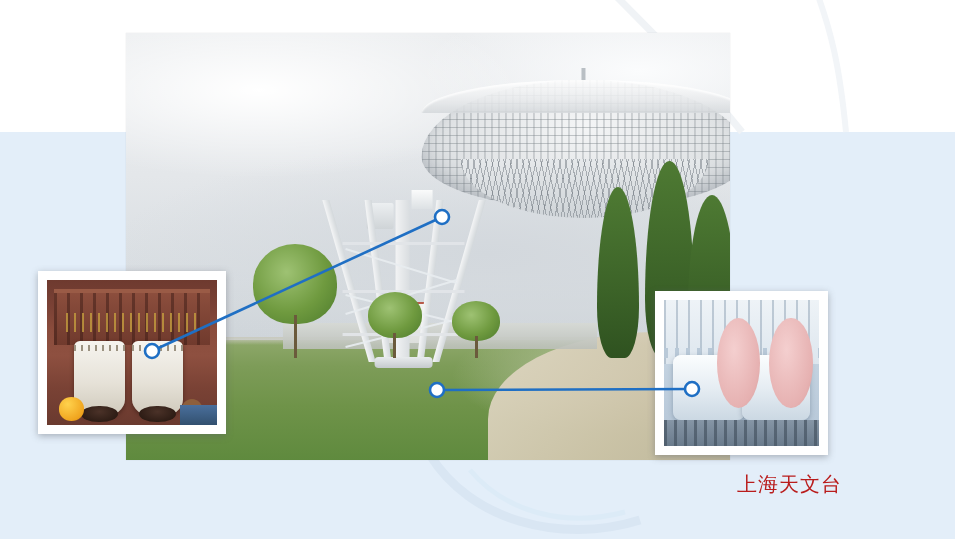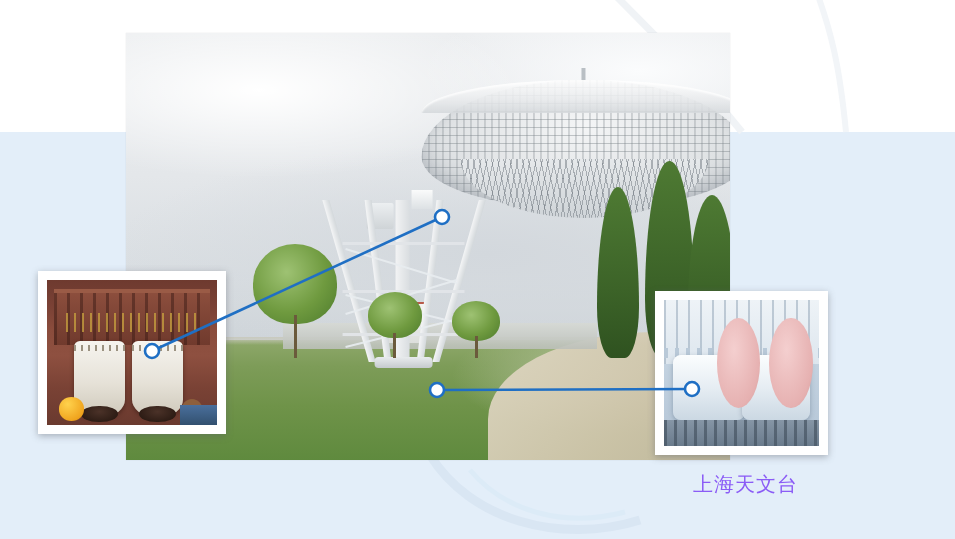--- a/index.html
+++ b/index.html
@@ -248,23 +248,23 @@
     position:absolute;left:-2%;top:0;width:12%;height:34%;
     background:linear-gradient(180deg,#3f6b2f,#2c4f22);
     border-radius:0 0 40% 40%;
   }
 
   
   .callouts{position:absolute;left:0;top:0;width:955px;height:539px;pointer-events:none;}
 
   
   .caption{
-    position:absolute;left:693px;top:471px;
+    position:absolute;left:737px;top:471px;
     font-family:"DejaVu Serif", serif;
-    font-size:20px;color:#8b5cf6;letter-spacing:1px;white-space:nowrap;
+    font-size:20px;color:#b91c1c;letter-spacing:1px;white-space:nowrap;
   }
 </style>
 </head>
 <body>
 
 <div id="slide">
 
   <div class="bg-white"></div>
   <div class="bg-blue-band"></div>
 

